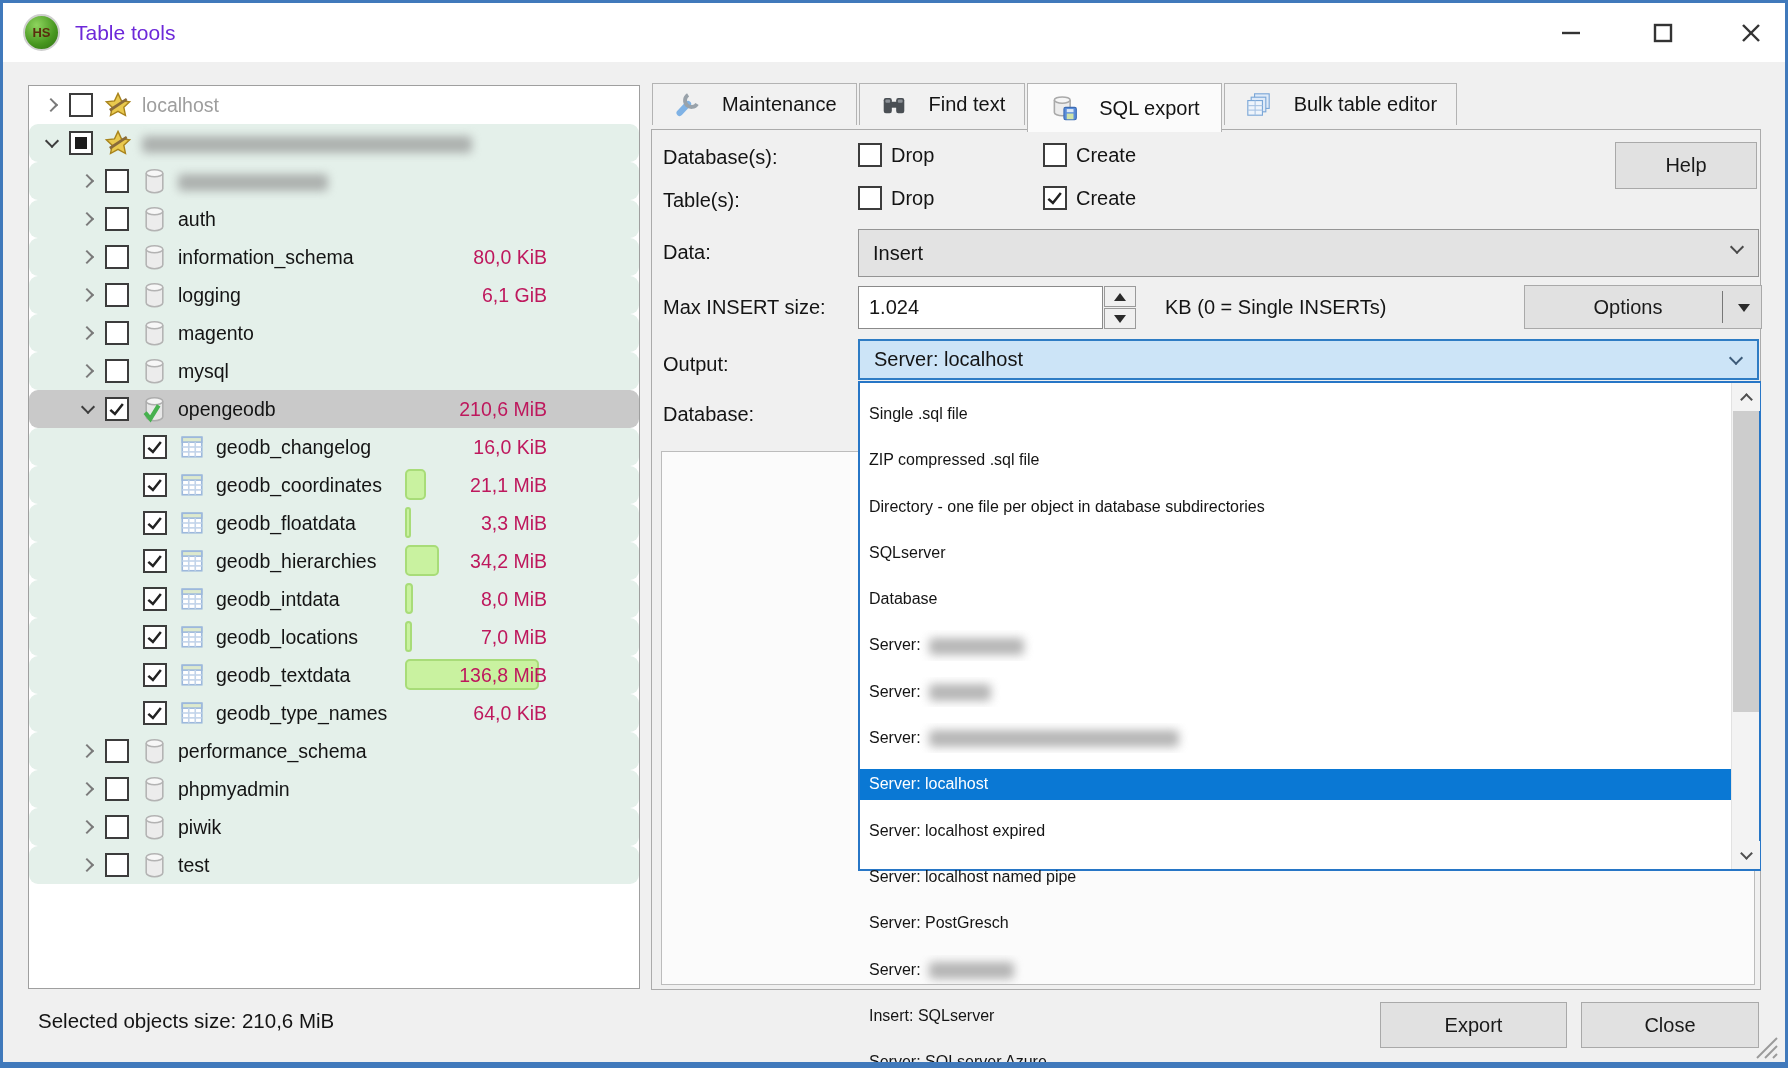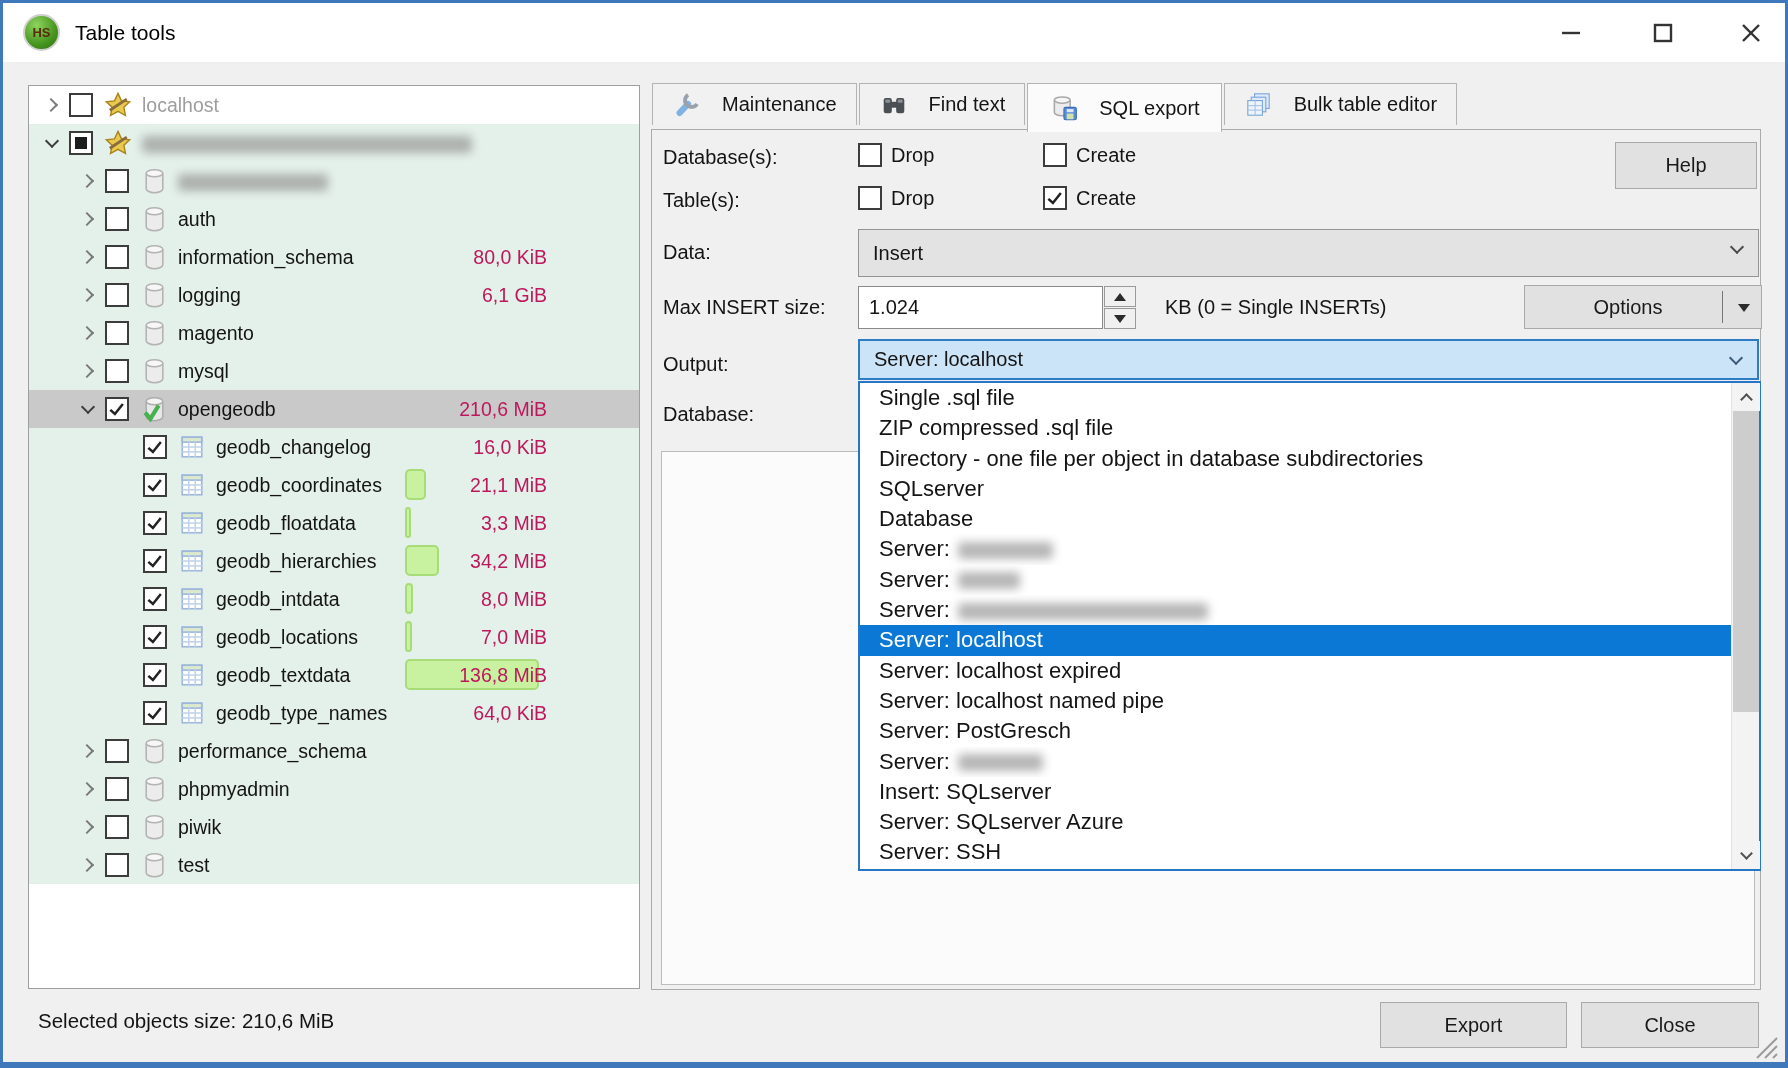--- a/index.html
+++ b/index.html
@@ -4,26 +4,26 @@
 <style>
   html,body{margin:0;padding:0;background:#fff;}
   *{box-sizing:border-box;font-family:"Liberation Sans",sans-serif;}
   .window{position:relative;width:1788px;height:1068px;border:3px solid #4079bb;border-bottom-width:6px;background:#f0f0f0;overflow:hidden;}
   
   .titlebar{position:absolute;left:0;top:0;right:0;height:59px;background:#ffffff;padding-left:11px;}
   .app-icon{position:absolute;left:20px;top:11px;width:37px;height:37px;border-radius:50%;
     background:radial-gradient(circle at 35% 28%,#8ed45e,#47961f 60%,#2e6f12);
     border:2px solid #cfcfcf;display:flex;align-items:center;justify-content:center;
     color:#5a2c0e;font-weight:bold;font-size:13px;letter-spacing:0;}
-  .window-title{position:absolute;left:72px;top:0;height:74px;line-height:59px;font-size:21px;color:#000000;}
+  .window-title{position:absolute;left:72px;top:0;height:74px;line-height:59px;font-size:21px;color:#6d28d9;}
   .winbtn{position:absolute;top:9px;width:52px;height:42px;display:flex;align-items:center;justify-content:center;}
   .winbtn.min{left:1542px}.winbtn.max{left:1634px}.winbtn.cls{left:1722px}
   
   .tree-panel{position:absolute;left:25px;top:82px;width:612px;height:904px;background:#fff;border:1px solid #9f9f9f;overflow:hidden;}
-  .tree-row{position:relative;height:38px;display:flex;align-items:center;font-size:19.5px;color:#141414;}
+  .tree-row{position:relative;height:38px;display:flex;align-items:center;font-size:19.5px;color:#141414;border-radius:9px;}
   .tree-row.tinted{background:#e4f0ea;}
   .tree-row.selected{background:#c9c9c9;}
   .tree-row.muted .tlabel{color:#9e9e9e;}
   .tree-row.lvl0{padding-left:8px}.tree-row.lvl1{padding-left:44px}.tree-row.lvl2{padding-left:82px}
   .arrow{width:30px;height:30px;display:flex;align-items:center;justify-content:center;flex:none;}
   .chev{width:10px;height:10px;border-right:2.4px solid #7a7a7a;border-bottom:2.4px solid #7a7a7a;display:inline-block;transform:rotate(-45deg);margin-left:-3px;}
   .arrow.expanded .chev{transform:rotate(45deg);border-color:#3d3d3d;margin-left:0;margin-top:-4px;}
   .arrow.none .chev{visibility:hidden;}
   .cb{width:24px;height:24px;border:2.2px solid #3c3c3c;background:#fff;flex:none;margin:0 10px 0 2px;position:relative;display:flex;align-items:center;justify-content:center;}
   .cb .tick{display:none;width:20px;height:20px;}
@@ -51,21 +51,21 @@
   .txtinput{position:absolute;border:1px solid #8a8a8a;background:#fff;font-size:20px;color:#141414;padding:0 10px;}
   .spinner{position:absolute;width:32px;}
   .spinbtn{position:absolute;left:0;width:32px;height:21px;background:#f0f0f0;border:1px solid #9a9a9a;display:flex;align-items:center;justify-content:center;}
   .tri-up{width:0;height:0;border-left:6px solid transparent;border-right:6px solid transparent;border-bottom:8px solid #2b2b2b;}
   .tri-down{width:0;height:0;border-left:6px solid transparent;border-right:6px solid transparent;border-top:8px solid #2b2b2b;}
   .split-btn .sep{position:absolute;right:38px;top:5px;bottom:5px;width:1px;background:#777;}
   .split-btn .arr{position:absolute;right:11px;top:18px;}
   .groupbox{position:absolute;left:658px;top:448px;width:1094px;height:534px;background:#fbfbfb;border:1px solid #bcbcbc;}
   
   .dropdown{position:absolute;left:855px;top:378px;width:903px;height:490px;background:#fff;border:2px solid #2776c6;z-index:50;}
-  .dd-item{height:30.3px;line-height:30.3px;padding-left:19px;font-size:22px;color:#141414;margin-right:28px;white-space:nowrap;overflow:hidden;}
+  .dd-item{height:30.3px;line-height:30.3px;padding-left:9px;font-size:16px;color:#141414;margin-right:28px;white-space:nowrap;overflow:hidden;margin-top:16px;}
   .dd-item.selected{background:#0a78d4;color:#fff;}
   .dd-scroll{position:absolute;right:0;top:0;bottom:0;width:28px;background:#f3f3f3;border-left:1px solid #e2e2e2;}
   .dd-scroll .sbtn{position:absolute;left:0;width:28px;height:28px;display:flex;align-items:center;justify-content:center;background:#f3f3f3;}
   .schev{width:9px;height:9px;border-right:2.6px solid #4f4f4f;border-bottom:2.6px solid #4f4f4f;display:inline-block;}
   .sup{transform:rotate(-135deg);margin-top:4px;}
   .sdn{transform:rotate(45deg);margin-bottom:4px;}
   .sthumb{position:absolute;left:1px;top:28px;width:26px;height:62%;background:#cdcdcd;}
   
   .status{position:absolute;left:35px;top:1006px;font-size:20.5px;color:#141414;}
   .grip{position:absolute;right:6px;bottom:2px;width:26px;height:26px;}

